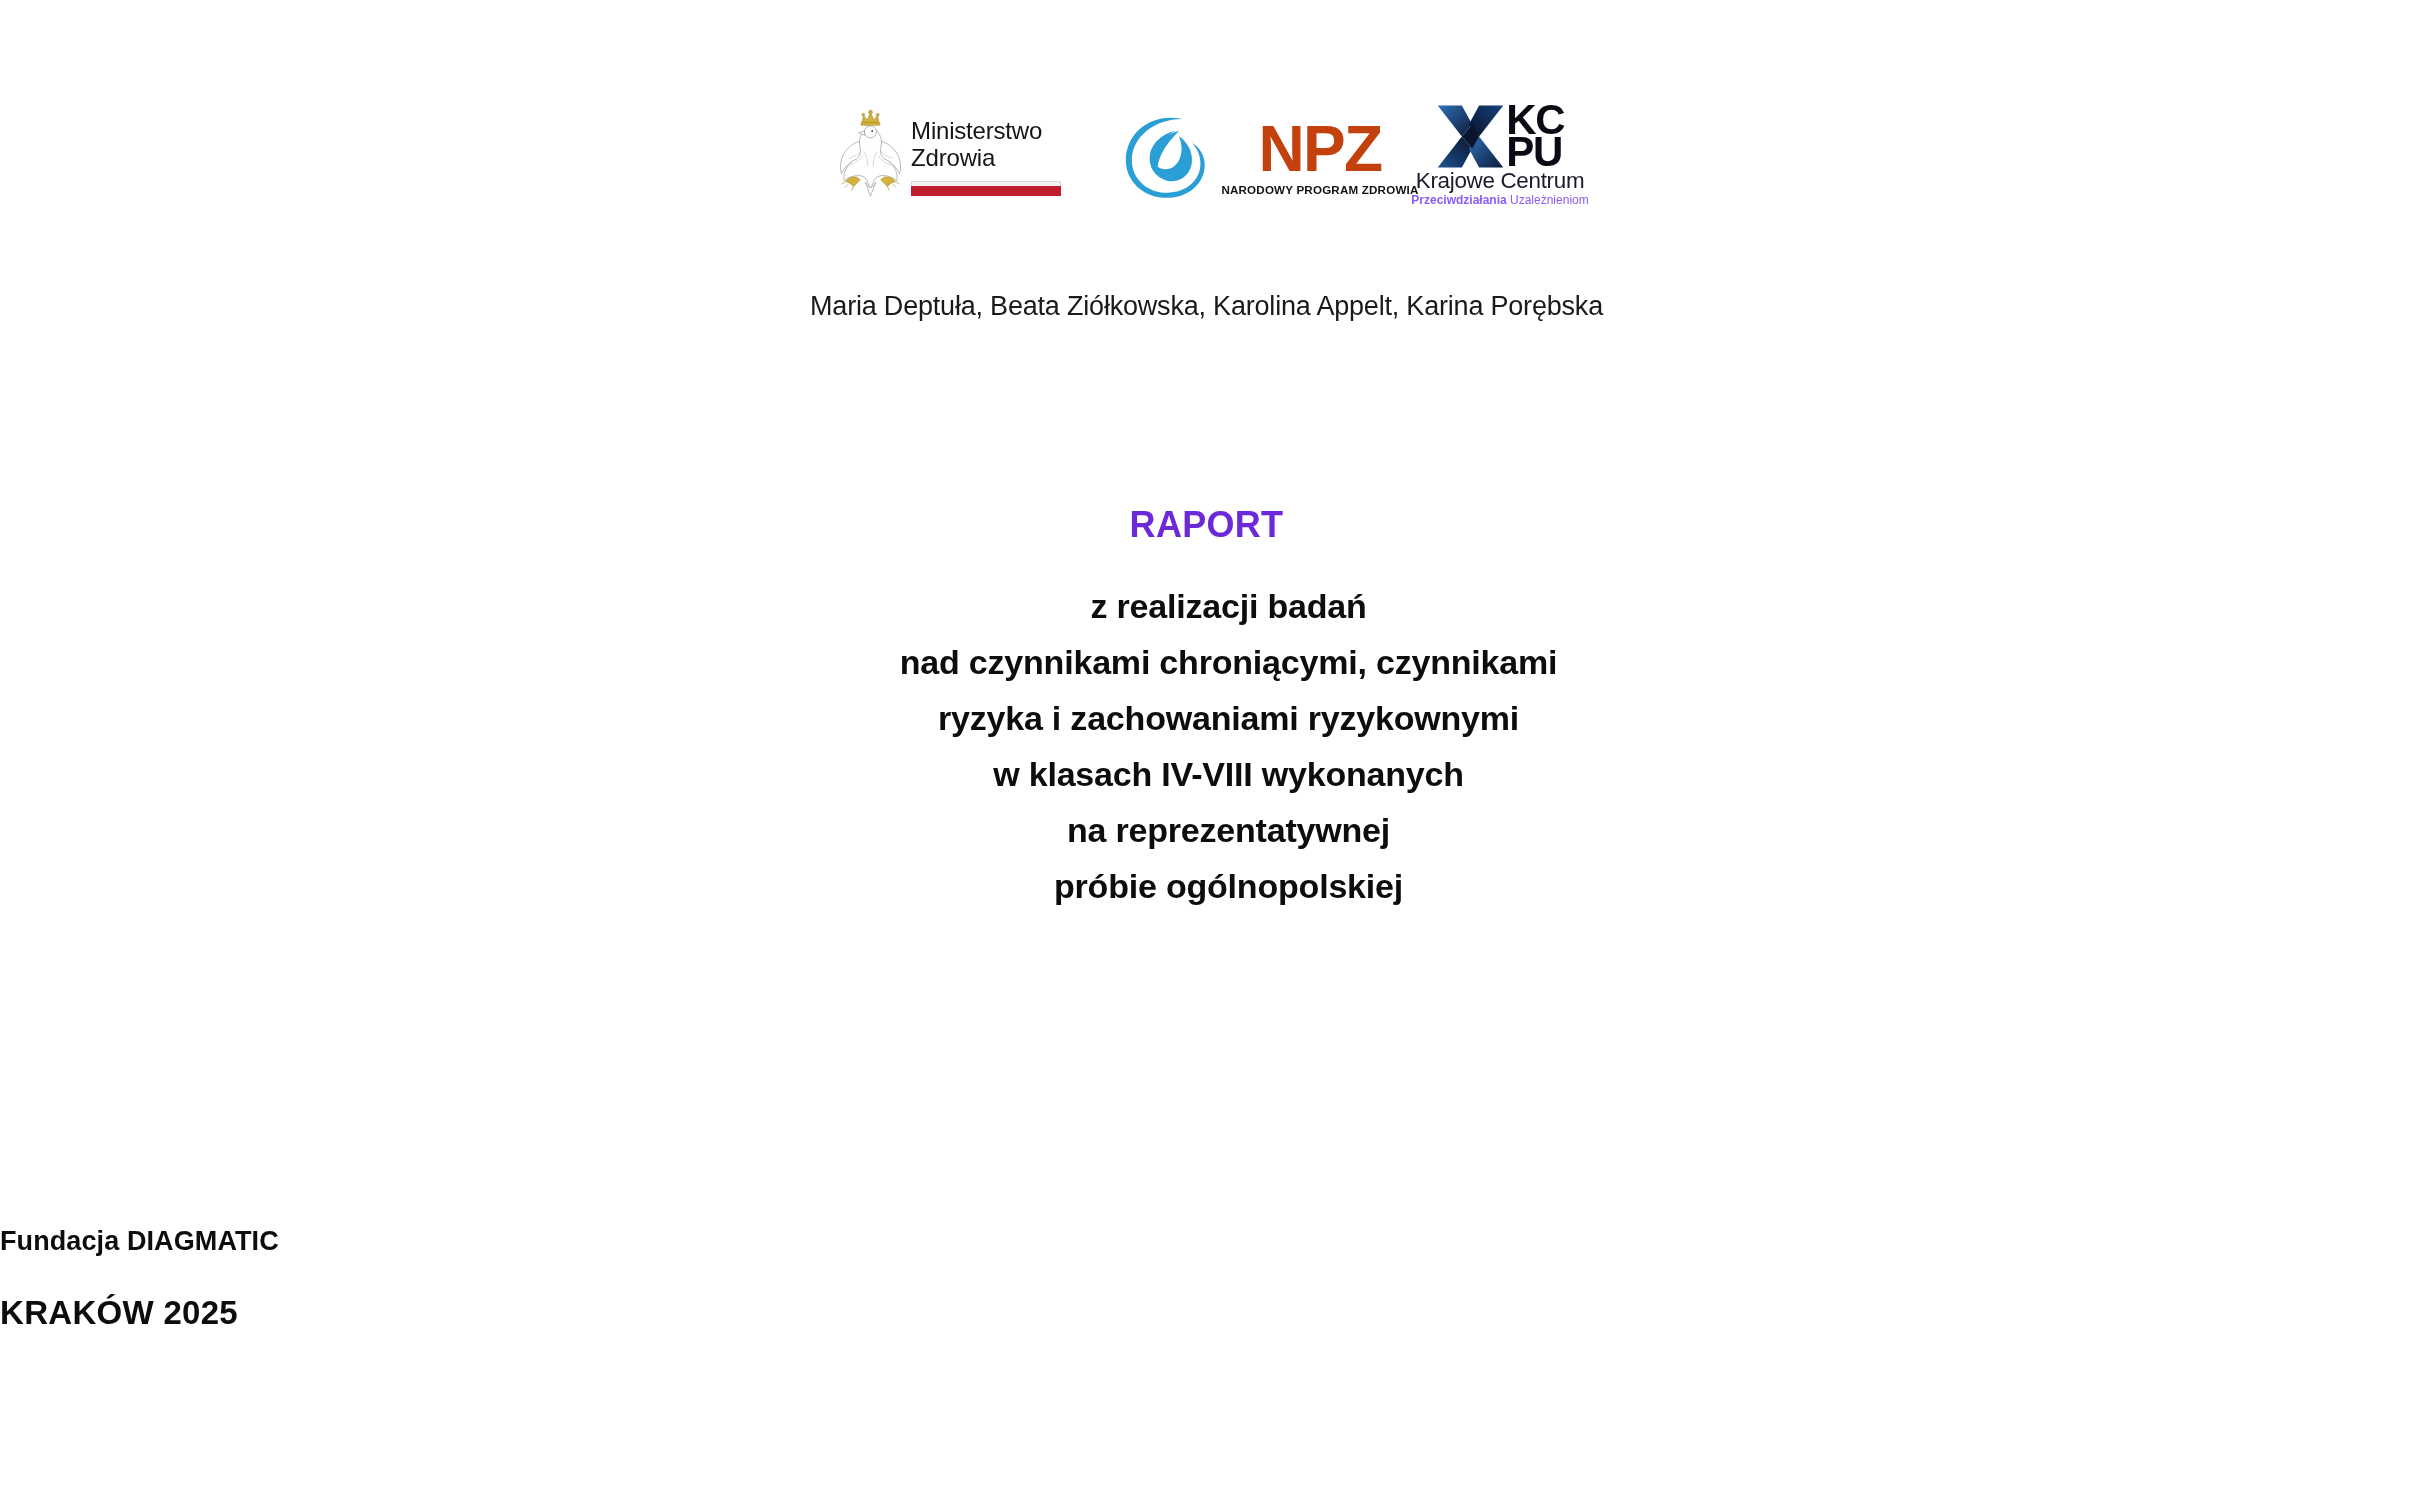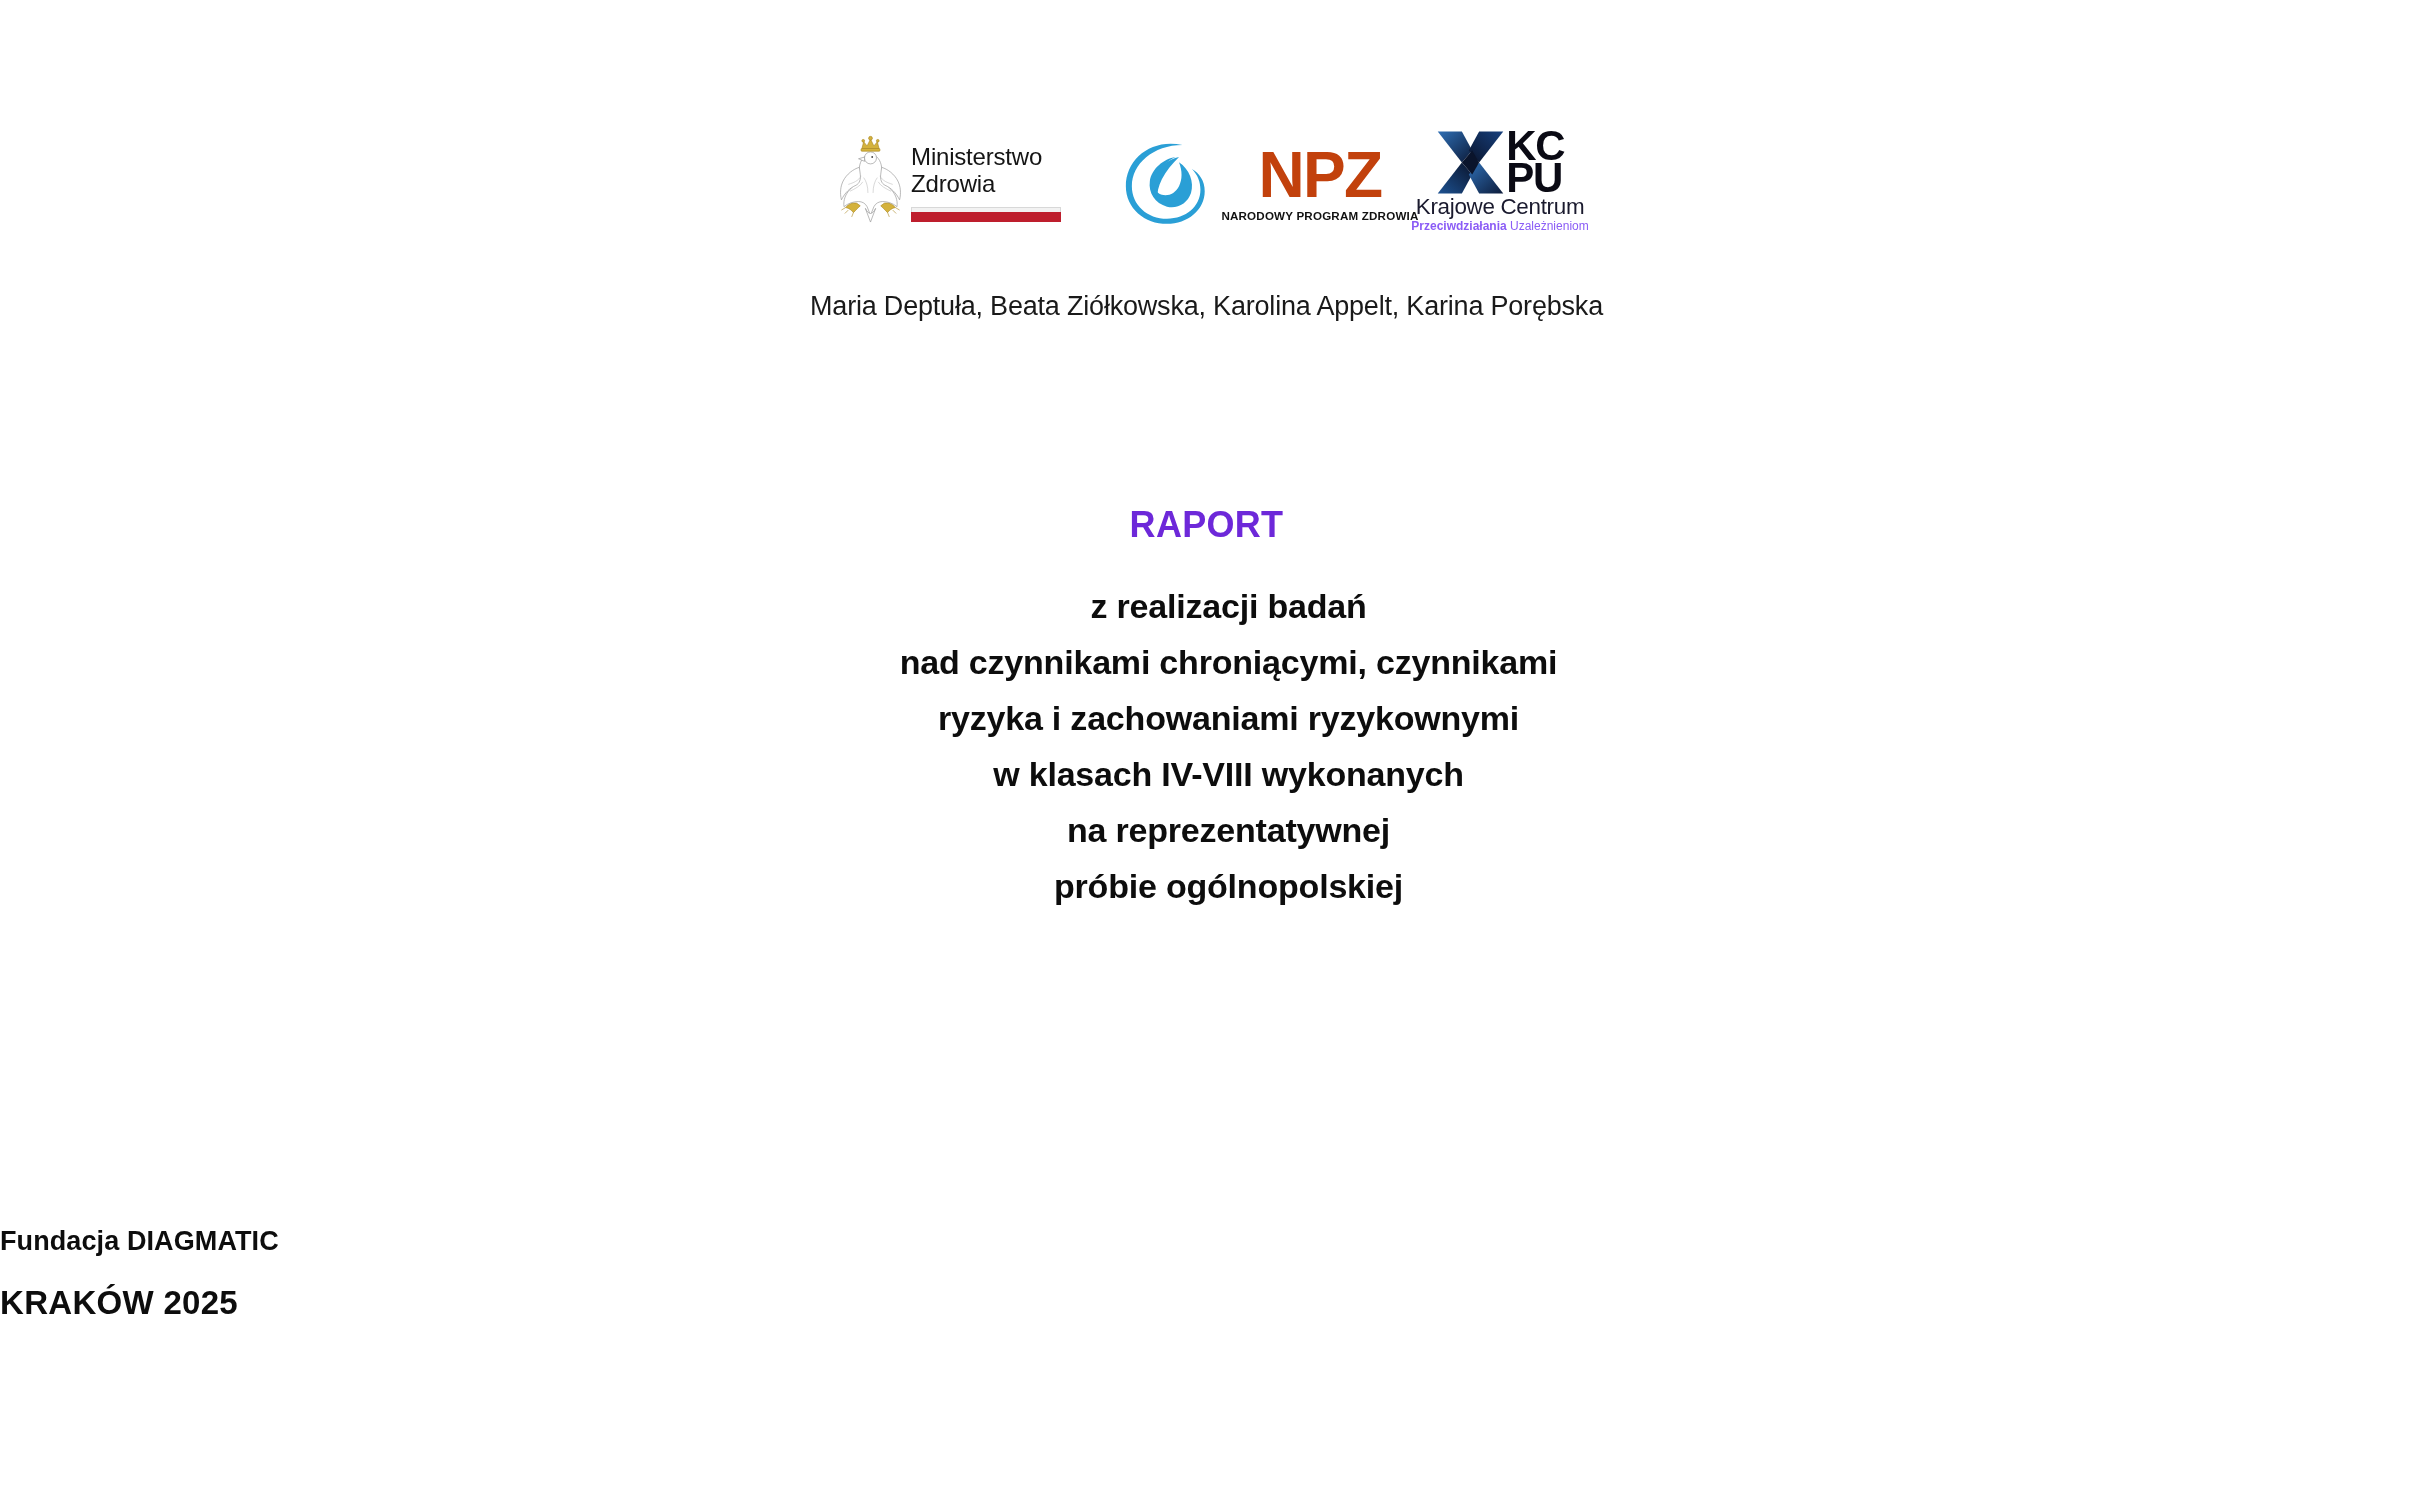--- a/index.html
+++ b/index.html
@@ -32,21 +32,20 @@
     width: 2413px;
     display: flex;
     justify-content: center;
     align-items: flex-start;
     gap: 50px;
   }
 
   .logo {
     display: flex;
     align-items: flex-start;
-    margin-top: 26px;
   }
 
   
   .logo-mz {
     width: 231px;
     height: 107px;
     align-items: center;
     gap: 8.6px;
   }
   .mz-eagle { width: 65px; height: 96px; flex: 0 0 auto; }
@@ -209,21 +208,21 @@
   }
   .footer-org {
     font-family: "Liberation Sans", sans-serif;
     font-weight: 700;
     font-size: 27px;
     line-height: 33px;
     color: #0d0d0d;
     letter-spacing: 0.1px;
   }
   .footer-city {
-    margin-top: 26px;
+    margin-top: 36px;
     font-family: "Liberation Sans", sans-serif;
     font-weight: 700;
     font-size: 33px;
     line-height: 38px;
     color: #0d0d0d;
     letter-spacing: 0.3px;
   }
 </style>
 </head>
 <body>

